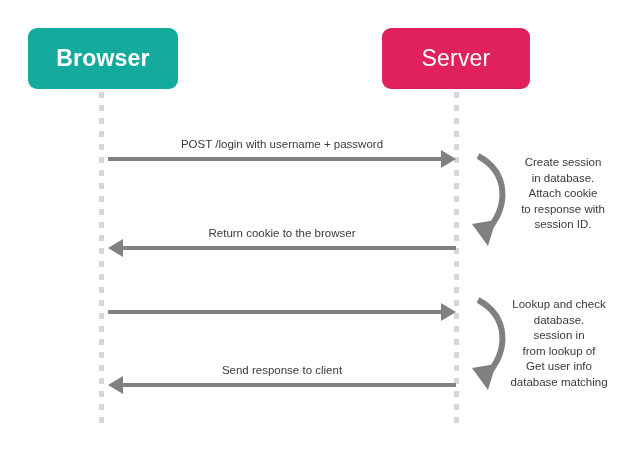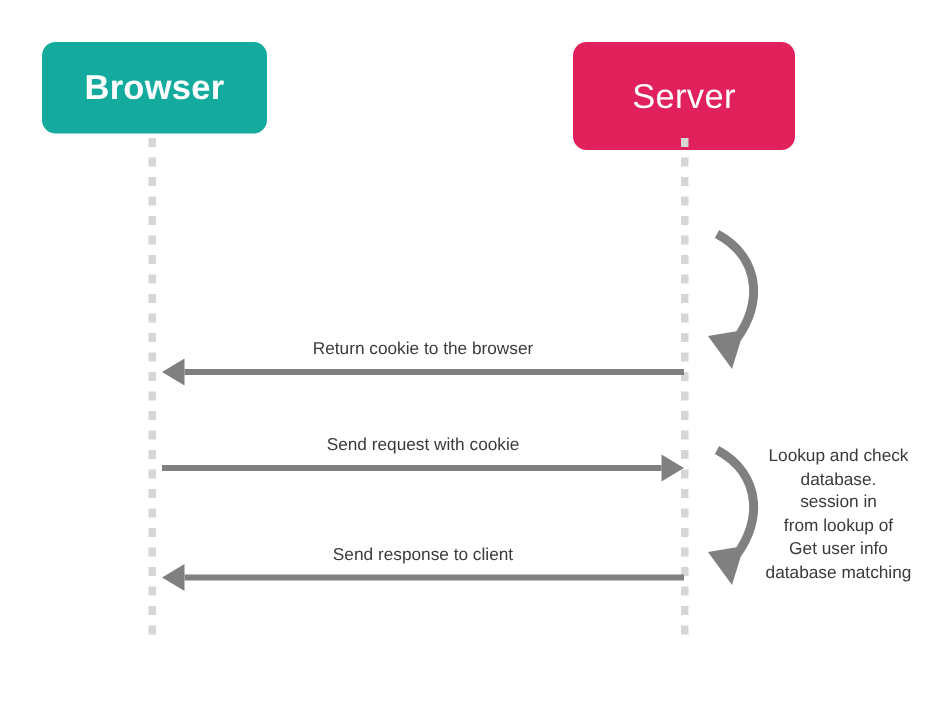--- a/index.html
+++ b/index.html
@@ -37,21 +37,21 @@
   #actor-browser {
     left: 28px;
     top: 28px;
     width: 150px;
     height: 61px;
   }
   #actor-server {
     left: 382px;
     top: 28px;
     width: 148px;
-    height: 72px;
+    height: 61px;
   }
 
   
   .lifeline {
     position: absolute;
     top: 92px;
     width: 5px;
     height: 338px;
   }
   #lifeline-browser { left: 99px; }
@@ -200,49 +200,60 @@
       <span class="dash" style="top: 234px;"></span>
       <span class="dash" style="top: 247px;"></span>
       <span class="dash" style="top: 260px;"></span>
       <span class="dash" style="top: 273px;"></span>
       <span class="dash" style="top: 286px;"></span>
       <span class="dash" style="top: 299px;"></span>
       <span class="dash" style="top: 312px;"></span>
       <span class="dash" style="top: 325px;"></span>
     </div>
 
+  <div class="message" id="message-1">
+    <span class="msg-label">POST /login with username + password</span>
+    <span class="msg-line"></span>
+    <span class="arrowhead right"></span>
+  </div>
 
   <div class="message" id="message-2">
     <span class="msg-label">Return cookie to the browser</span>
     <span class="msg-line"></span>
     <span class="arrowhead left"></span>
   </div>
 
   <div class="message" id="message-3">
-    <span class="msg-label">Send request with cookie</span>
     <span class="msg-line"></span>
     <span class="arrowhead right"></span>
   </div>
 
   <div class="message" id="message-4">
     <span class="msg-label">Send response to client</span>
     <span class="msg-line"></span>
     <span class="arrowhead left"></span>
   </div>
 
   <svg class="self-loop" id="self-loop-1" viewBox="0 0 52 98">
     <path d="M 12 4 C 42 20, 44 54, 20 80" fill="none" stroke="#808080" stroke-width="6" stroke-linecap="butt"></path>
     <path d="M 22 94 L 6 72 L 30 68 Z" fill="#808080"></path>
   </svg>
 
   <svg class="self-loop" id="self-loop-2" viewBox="0 0 52 98">
     <path d="M 12 4 C 42 20, 44 54, 20 80" fill="none" stroke="#808080" stroke-width="6" stroke-linecap="butt"></path>
     <path d="M 22 94 L 6 72 L 30 68 Z" fill="#808080"></path>
   </svg>
 
+  <div class="note" id="note-1">
+    <span class="note-line">Create session</span>
+    <span class="note-line">in database.</span>
+    <span class="note-line">Attach cookie</span>
+    <span class="note-line">to response with</span>
+    <span class="note-line">session ID.</span>
+  </div>
 
   <div class="note" id="note-2">
     <span class="note-line">Lookup and check</span>
     <span class="note-line">database.</span>
     <span class="note-line">session in</span>
     <span class="note-line">from lookup of</span>
     <span class="note-line">Get user info</span>
     <span class="note-line">database matching</span>
   </div>
 

